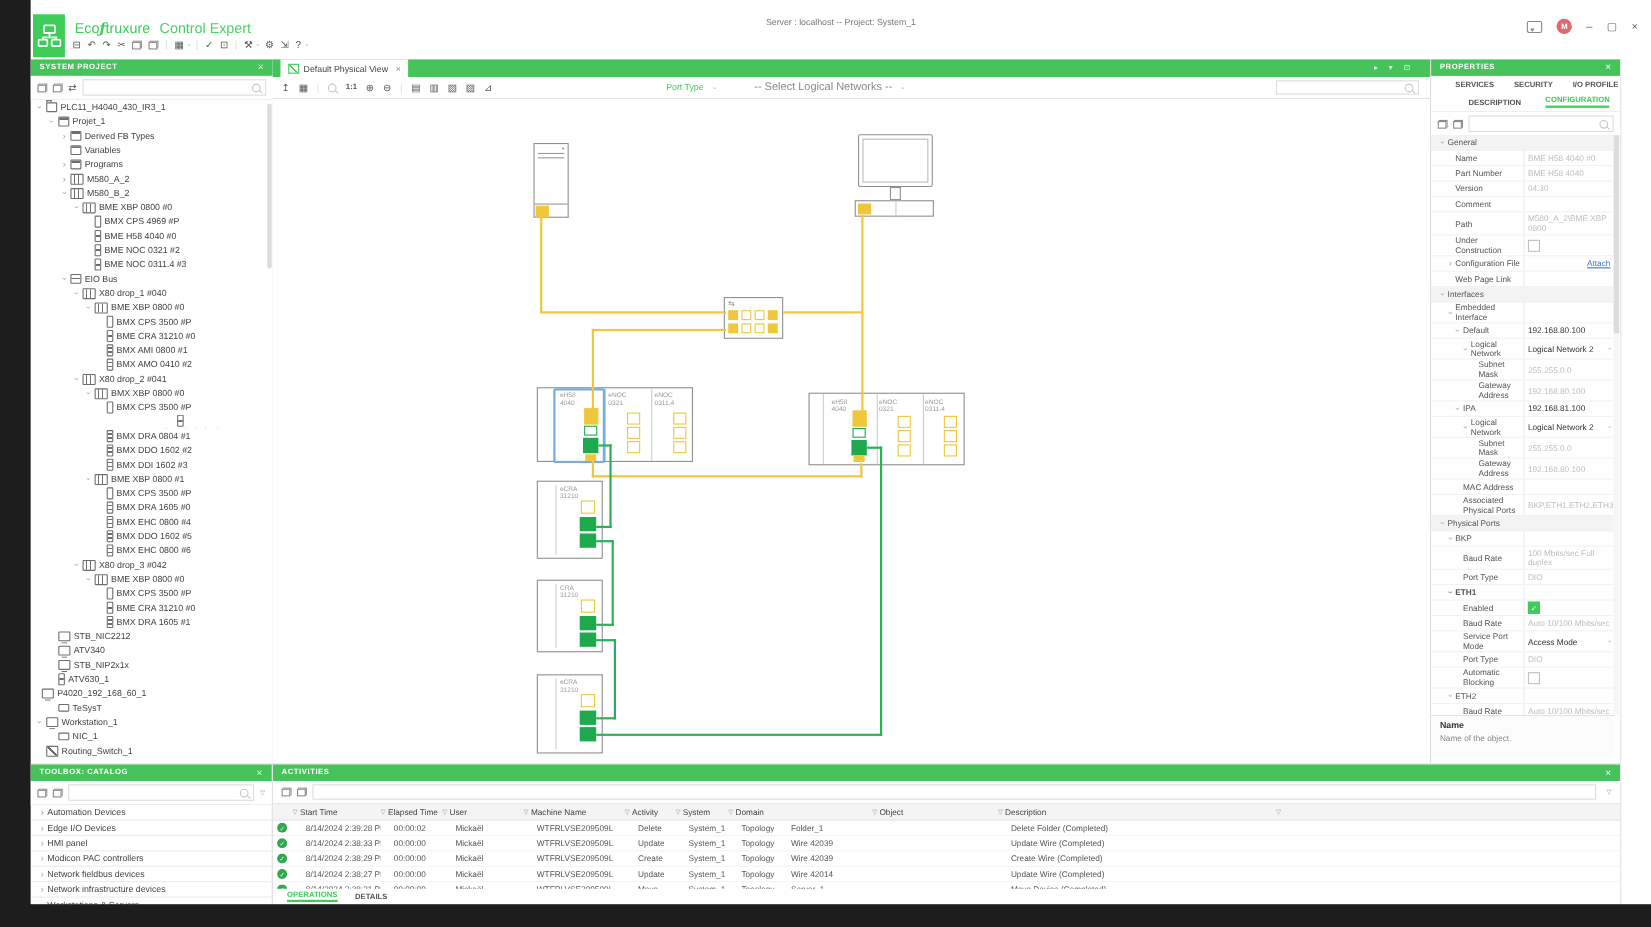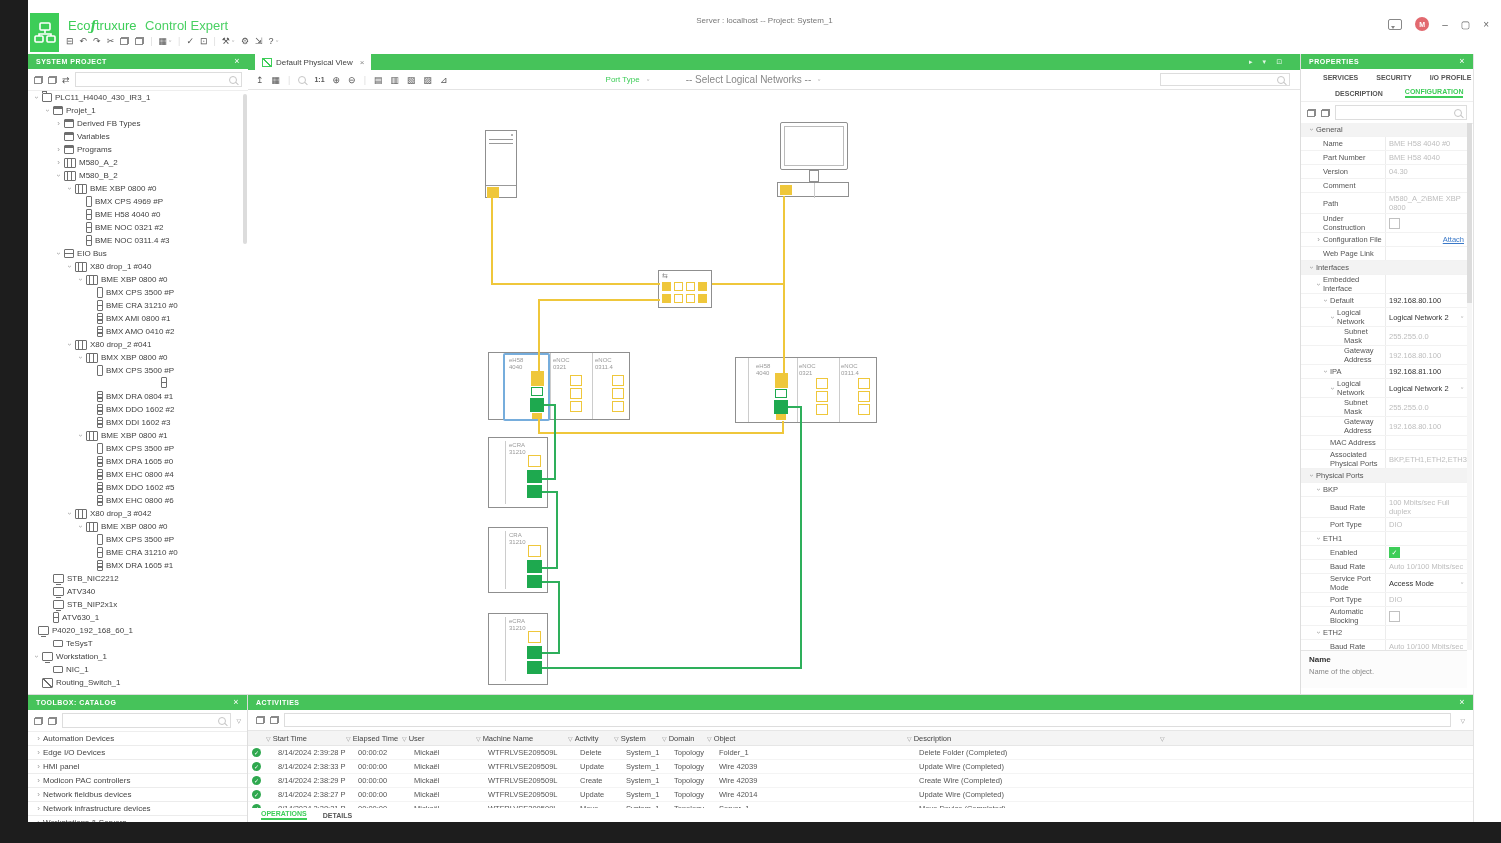--- a/index.html
+++ b/index.html
@@ -823,21 +823,21 @@
         <div class="prow">
           <div class="pl" style="padding-left: 20px;">
             <span class="chev"></span>
             <span>Port Type</span>
           </div>
           <div class="pv muted">
             <span>DIO</span>
           </div>
         </div>
         <div class="prow">
-          <div class="pl" style="padding-left: 13px;">
+          <div class="pl" style="padding-left: 13px; font-weight: bold;">
             <span class="chev d">›</span>
             <span>ETH1</span>
           </div>
           <div class="pv"></div>
         </div>
         <div class="prow">
           <div class="pl" style="padding-left: 20px;">
             <span class="chev"></span>
             <span>Enabled</span>
           </div>
@@ -942,21 +942,21 @@
           <span class="cl">Activity</span>
         </div>
         <div class="acell" style="width: 48px;">
           <span class="funnel">▽</span>
           <span class="cl">System</span>
         </div>
         <div class="acell" style="width: 45px;">
           <span class="funnel">▽</span>
           <span class="cl">Domain</span>
         </div>
-        <div class="acell" style="width: 200px;">
+        <div class="acell" style="width: 200px; justify-content: center;">
           <span class="funnel">▽</span>
           <span class="cl">Object</span>
         </div>
         <div class="acell" style="width: 253px;">
           <span class="funnel">▽</span>
           <span class="cl">Description</span>
         </div>
         <div class="acell" style="flex: 1 1 0%;">
           <span class="funnel">▽</span>
         </div>

